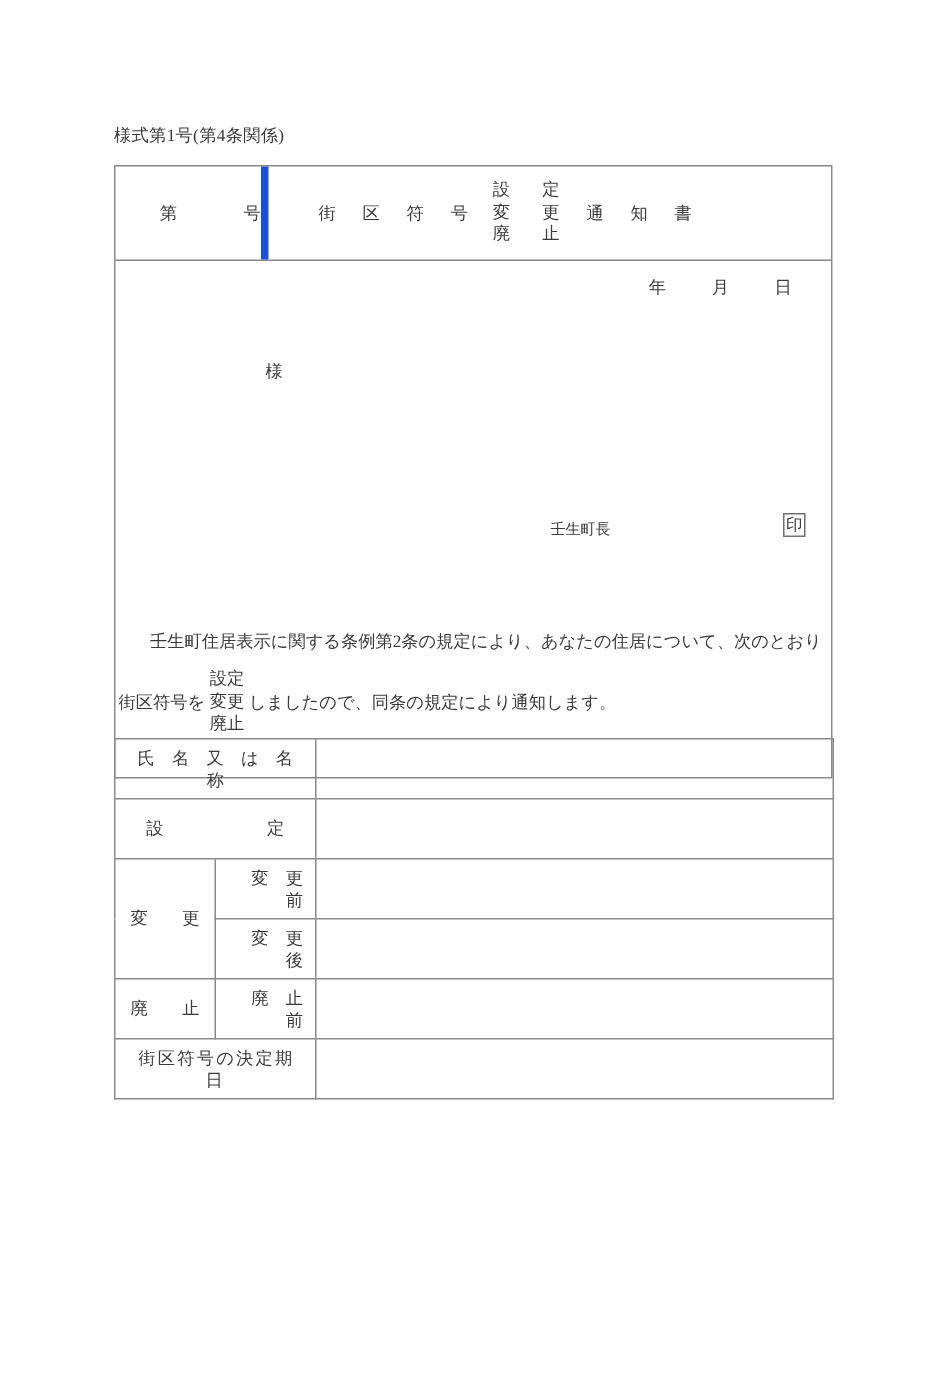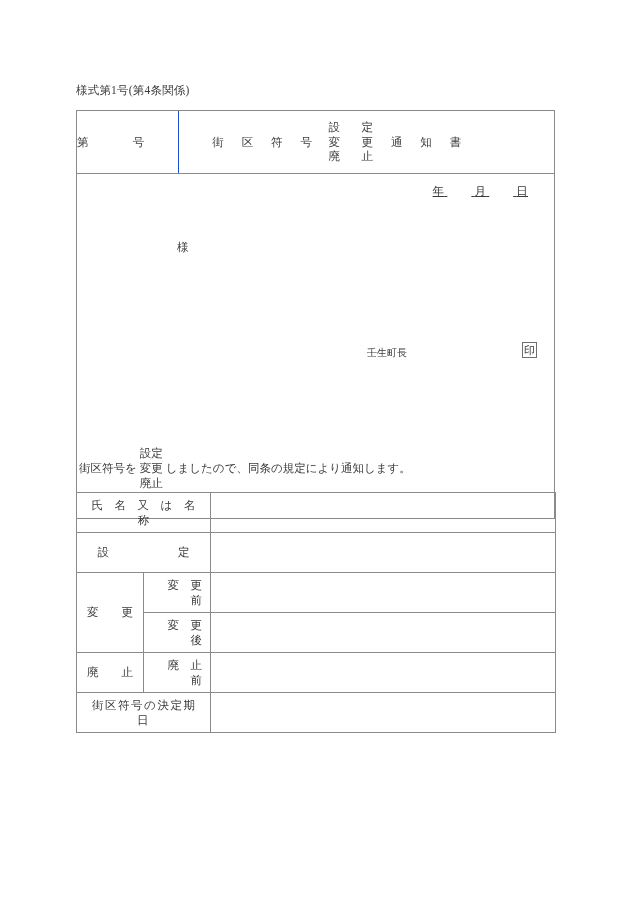--- a/index.html
+++ b/index.html
@@ -46,25 +46,25 @@
 
   .title-row {
     display: flex;
     border-bottom: 1px solid #8a8a8a;
     height: 63px;
     box-sizing: border-box;
   }
 
   .title-row-left {
     width: 102px;
-    border-right: 1px solid #1d4ed8;
-    box-sizing: border-box;
-    display: flex;
-    align-items: center;
-    justify-content: flex-start;
+    border-right: 5px solid #1d4ed8;
+    box-sizing: border-box;
+    display: flex;
+    align-items: center;
+    justify-content: flex-end;
     flex: 0 0 auto;
   }
   .num-line {
     font-size: 11.5px;
     white-space: nowrap;
     letter-spacing: 0.2px;
   }
   .num-gap { display: inline-block; width: 38px; }
 
   .title-row-right {
@@ -107,21 +107,20 @@
     box-sizing: border-box;
   }
 
   .date-line {
     position: absolute;
     right: 26px;
     top: 10px;
     font-size: 11.5px;
     letter-spacing: 0.2px;
     white-space: nowrap;
-    text-decoration: underline;
   }
   .d-gap { display: inline-block; width: 24px; }
 
   .addressee {
     position: absolute;
     left: 100px;
     top: 66px;
     font-size: 11.5px;
     white-space: nowrap;
   }
@@ -249,20 +248,21 @@
         <span class="d-gap"></span>
         <span>日</span>
       </div>
 
       <div class="addressee">様</div>
 
       <div class="signer">壬生町長</div>
 
       <div class="seal-box">印</div>
 
+      <div class="para1">壬生町住居表示に関する条例第2条の規定により、あなたの住居について、次のとおり</div>
 
       <div class="para2">
         <span>街区符号を</span>
         <span class="stack-mid">
           <span>設定</span>
           <span>変更</span>
           <span>廃止</span>
         </span>
         <span>しましたので、同条の規定により通知します。</span>
       </div>

